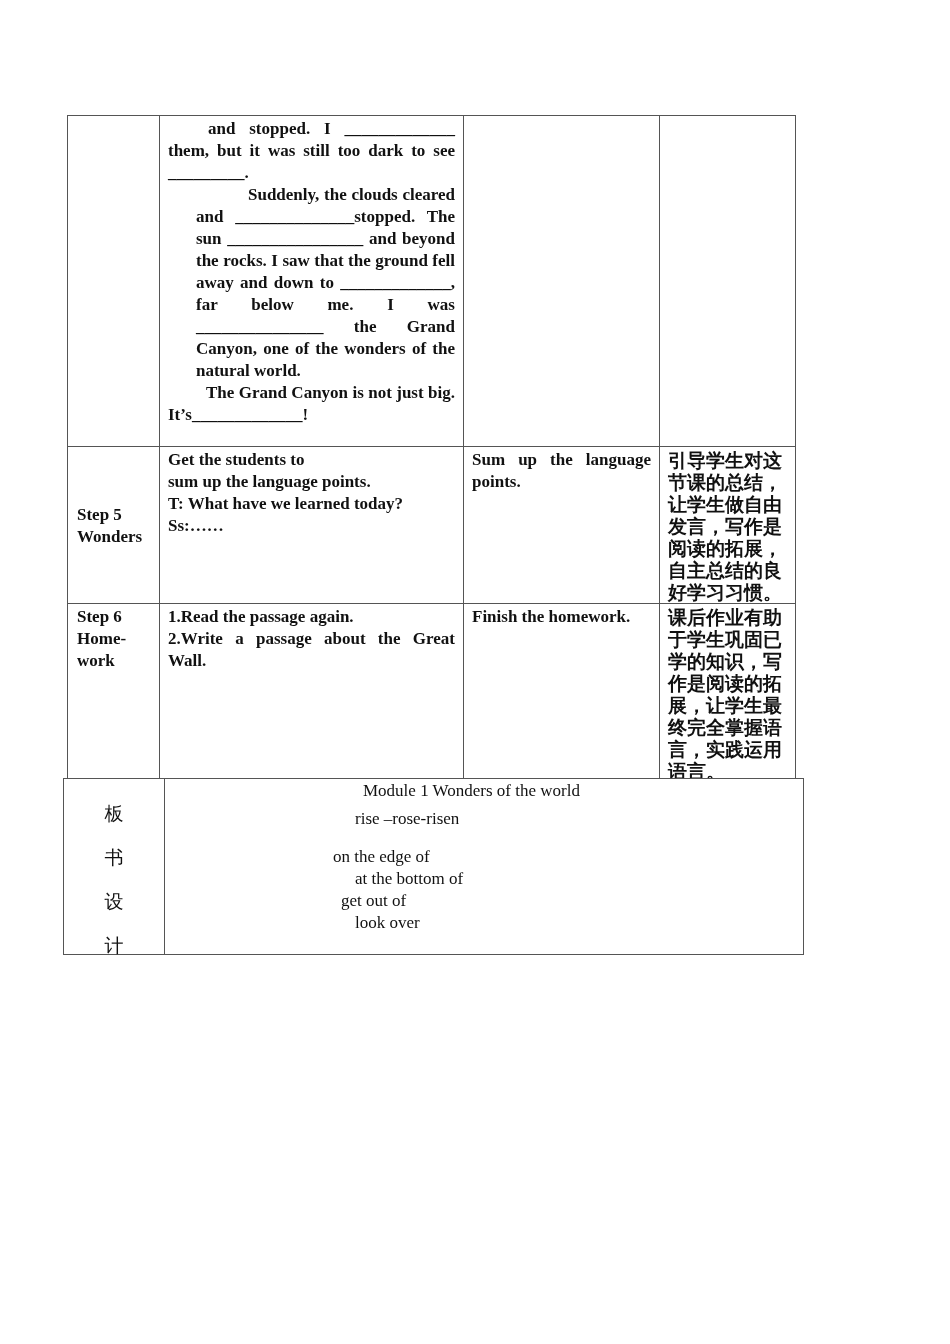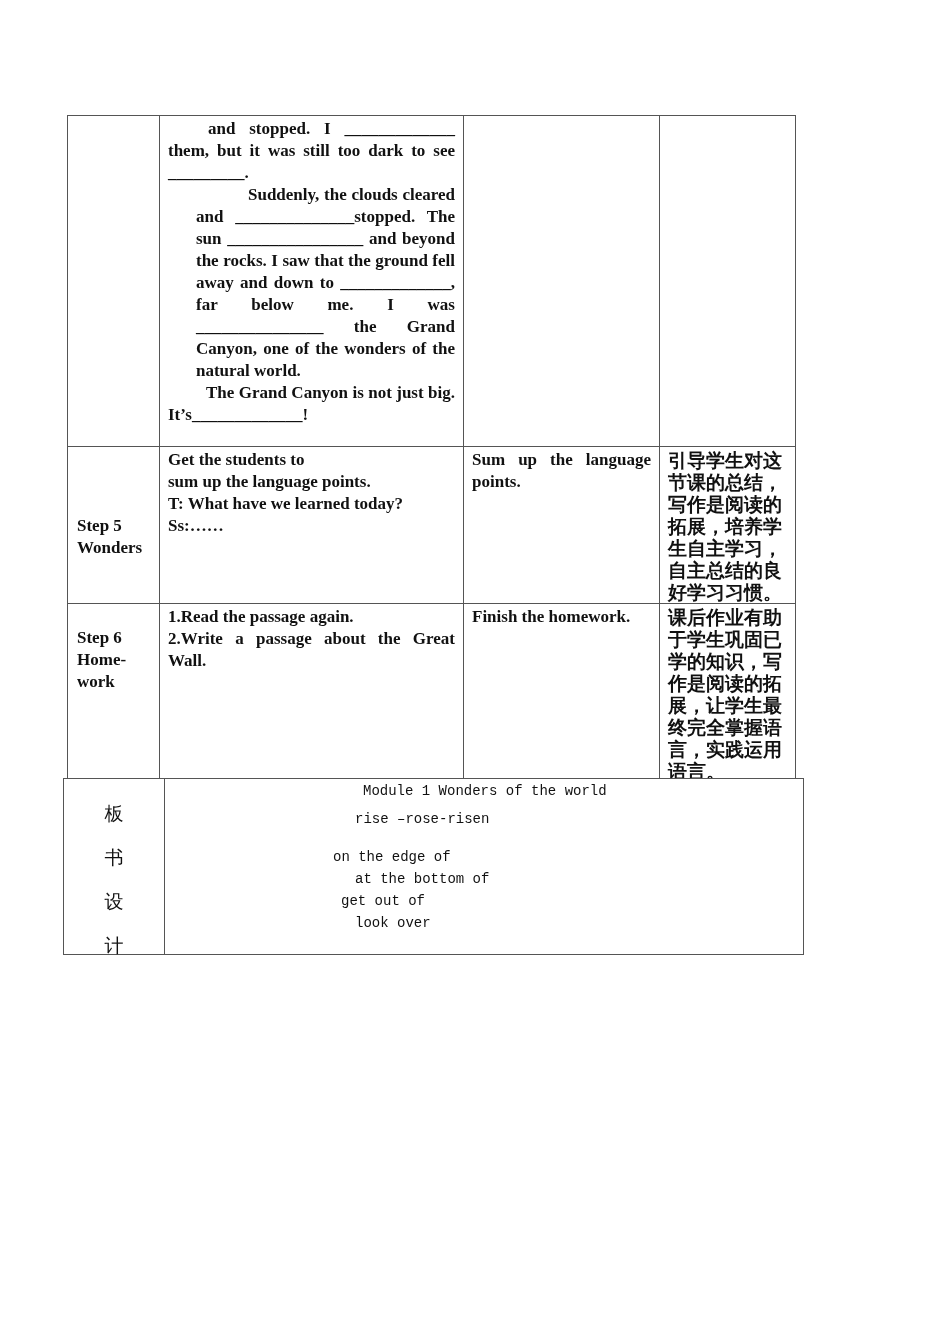--- a/index.html
+++ b/index.html
@@ -7,30 +7,30 @@
          font-family: "Liberation Serif", serif; color: #111; }
   .t1 { position: absolute; left: 67px; top: 115px; border-collapse: collapse; table-layout: fixed; }
   .t1 td { border: 1px solid #555; vertical-align: top; padding: 0; font-size: 17px; line-height: 22px; font-weight: bold; }
   .c1 { width: 92px; }
   .c2 { width: 304px; }
   .c3 { width: 196px; }
   .c4 { width: 136px; }
   .cell-pad { padding: 2px 8px 0 8px; }
   .just { text-align: justify; }
   .cn { font-family: "DejaVu Sans", sans-serif; font-size: 19px; line-height: 22px; }
-  .step { padding: 2px 8px 0 9px; margin-top: 21px; }
+  .step { padding: 2px 8px 0 9px; }
   .indent1 { text-indent: 40px; }
   .indent2 { text-indent: 52px; margin-left: 28px; }
   .indent3 { text-indent: 38px; }
   .t2 { position: absolute; left: 63px; top: 778px; width: 741px; height: 177px;
         border: 1px solid #555; box-sizing: border-box; display: flex; background: #fff; }
   .t2 .left { width: 100px; border-right: 1px solid #555; position: relative; }
   .t2 .left span { position: absolute; left: 0; width: 100px; text-align: center;
                    font-family: "DejaVu Sans", sans-serif; font-size: 19px; }
-  .t2 .right { flex: 1; position: relative; font-size: 14px; line-height: 22px; font-family: Liberation Mono, monospace; }
+  .t2 .right { flex: 1; position: relative; font-size: 17px; line-height: 22px; }
   .t2 .right div { position: absolute; white-space: nowrap; }
 </style>
 </head>
 <body>
 
 <table class="t1">
   <colgroup>
       <col class="c1">
       <col class="c2">
       <col class="c3">
@@ -61,21 +61,21 @@
         <div>Get the students to</div>
         <div>sum up the language points.</div>
         <div>T: What have we learned today?</div>
         <div>Ss:……</div>
       </div>
     </td>
     <td>
       <div class="cell-pad just">Sum up the language points.</div>
     </td>
     <td>
-      <div class="cell-pad cn">引导学生对这节课的总结，写作是阅读的拓展，培养学生自主学习，自主总结的良好学习习惯。</div>
+      <div class="cell-pad cn">引导学生对这节课的总结，让学生做自由发言，写作是阅读的拓展，自主总结的良好学习习惯。</div>
     </td>
   </tr>
   <tr style="height:176px">
     <td>
       <div class="step">
         <div>Step 6</div>
         <div>Home-</div>
         <div>work</div>
       </div>
     </td>

